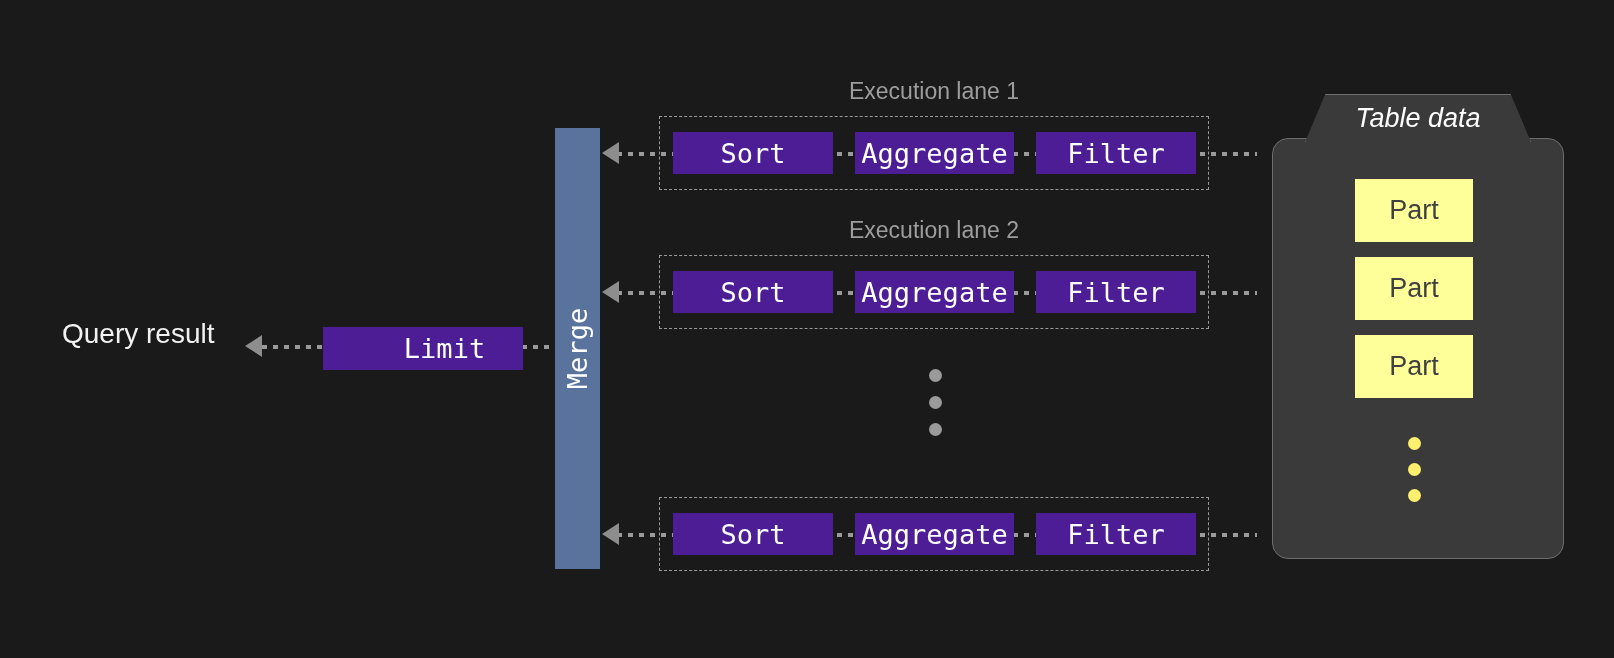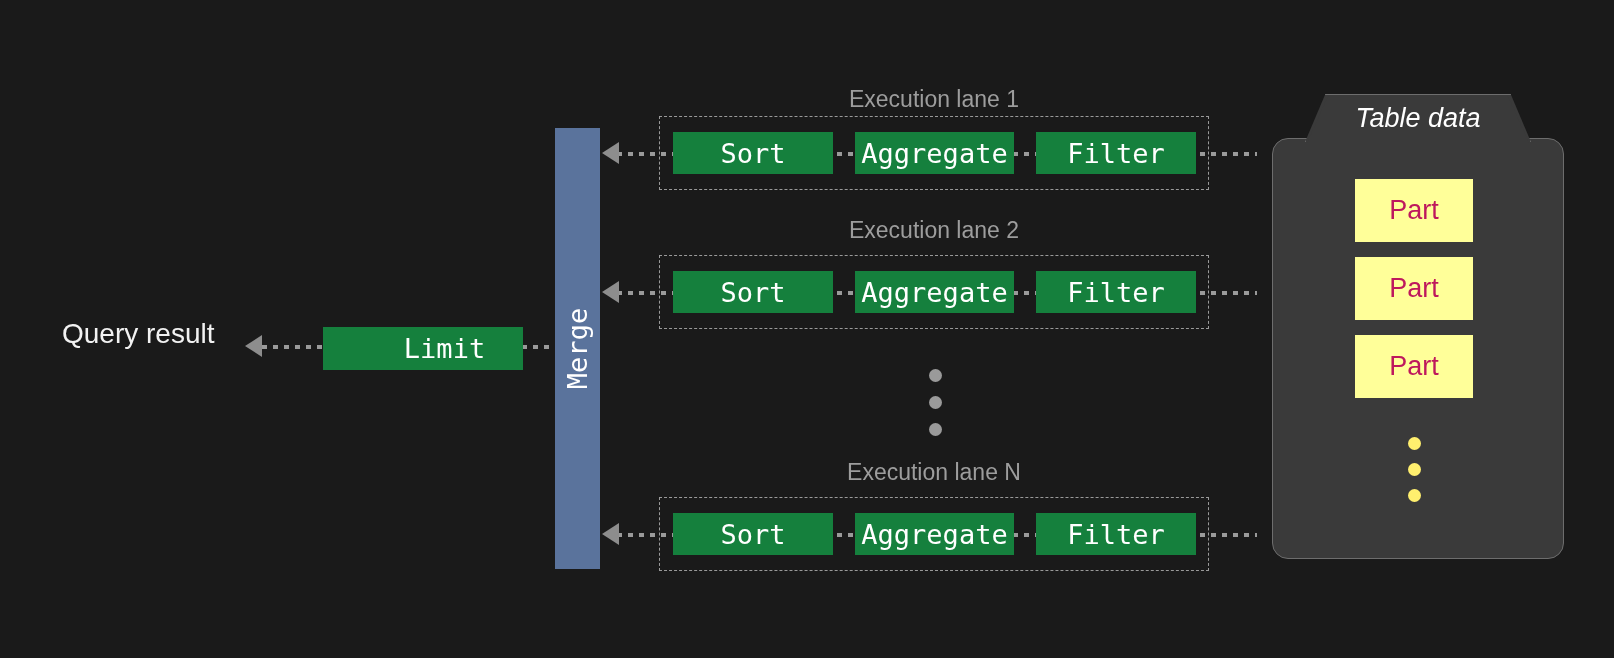--- a/index.html
+++ b/index.html
@@ -13,21 +13,21 @@
   #stage {
     position: relative;
     width: 1614px;
     height: 658px;
     background: #1a1a1a;
     overflow: hidden;
   }
 
   .op-box {
     position: absolute;
-    background: #15803d;
+    background: #4c1d95;
     color: #ffffff;
     font-family: "DejaVu Sans Mono", "Liberation Mono", monospace;
     font-size: 27px;
     letter-spacing: 0px;
     display: flex;
     align-items: center;
     justify-content: center;
     white-space: nowrap;
     z-index: 4;
   }
@@ -146,21 +146,21 @@
     font-size: 27px;
     font-family: "Liberation Sans", sans-serif;
     white-space: nowrap;
     z-index: 7;
     font-style: italic;
   }
 
   .part-box {
     position: absolute;
     background: #ffff99;
-    color: #be185d;
+    color: #404040;
     font-family: "Liberation Sans", sans-serif;
     font-size: 27px;
     display: flex;
     align-items: center;
     justify-content: center;
     z-index: 6;
   }
 
   
   .dot {
@@ -182,41 +182,40 @@
   <div class="arrow-left" style="left:245px; top:335px;"></div>
 
   <div class="dotline" style="left:478px; top:345px; width:80px;"></div>
 
   <div class="op-box" style="left:323px; top:327px; width:157px; height:43px;padding-left:43px;">Limit</div>
 
   <div id="merge-bar" style="left:555px; top:128px; width:45px; height:441px;">
     <span class="vtext">Merge</span>
   </div>
 
-  <div class="lane-label" style="left:659px; top:78px; width:550px;margin-top:8px;">Execution lane 1</div>
+  <div class="lane-label" style="left:659px; top:78px; width:550px;">Execution lane 1</div>
   <div class="lane-box" style="left:659px; top:116px; width:550px; height:74px;"></div>
   <div class="dotline" style="left:617px; top:152px; width:640px;"></div>
   <div class="arrow-left" style="left:602px; top:142px;"></div>
   <div class="op-box" style="left:673px; top:132px; width:160px; height:42px;">Sort</div>
   <div class="op-box" style="left:855px; top:132px; width:159px; height:42px;">Aggregate</div>
   <div class="op-box" style="left:1036px; top:132px; width:160px; height:42px;">Filter</div>
 
   <div class="lane-label" style="left:659px; top:217px; width:550px;">Execution lane 2</div>
   <div class="lane-box" style="left:659px; top:255px; width:550px; height:74px;"></div>
   <div class="dotline" style="left:617px; top:291px; width:640px;"></div>
   <div class="arrow-left" style="left:602px; top:281px;"></div>
   <div class="op-box" style="left:673px; top:271px; width:160px; height:42px;">Sort</div>
   <div class="op-box" style="left:855px; top:271px; width:159px; height:42px;">Aggregate</div>
   <div class="op-box" style="left:1036px; top:271px; width:160px; height:42px;">Filter</div>
 
   <div class="dot gray" style="left:929px; top:369px; width:13px; height:13px;"></div>
   <div class="dot gray" style="left:929px; top:396px; width:13px; height:13px;"></div>
   <div class="dot gray" style="left:929px; top:423px; width:13px; height:13px;"></div>
 
-  <div class="lane-label" style="left:659px; top:459px; width:550px;">Execution lane N</div>
   <div class="lane-box" style="left:659px; top:497px; width:550px; height:74px;"></div>
   <div class="dotline" style="left:617px; top:533px; width:640px;"></div>
   <div class="arrow-left" style="left:602px; top:523px;"></div>
   <div class="op-box" style="left:673px; top:513px; width:160px; height:42px;">Sort</div>
   <div class="op-box" style="left:855px; top:513px; width:159px; height:42px;">Aggregate</div>
   <div class="op-box" style="left:1036px; top:513px; width:160px; height:42px;">Filter</div>
 
   <div id="table-data-tab"></div>
   <div id="table-data-panel"></div>
   <div id="table-data-tab-fill"></div>

